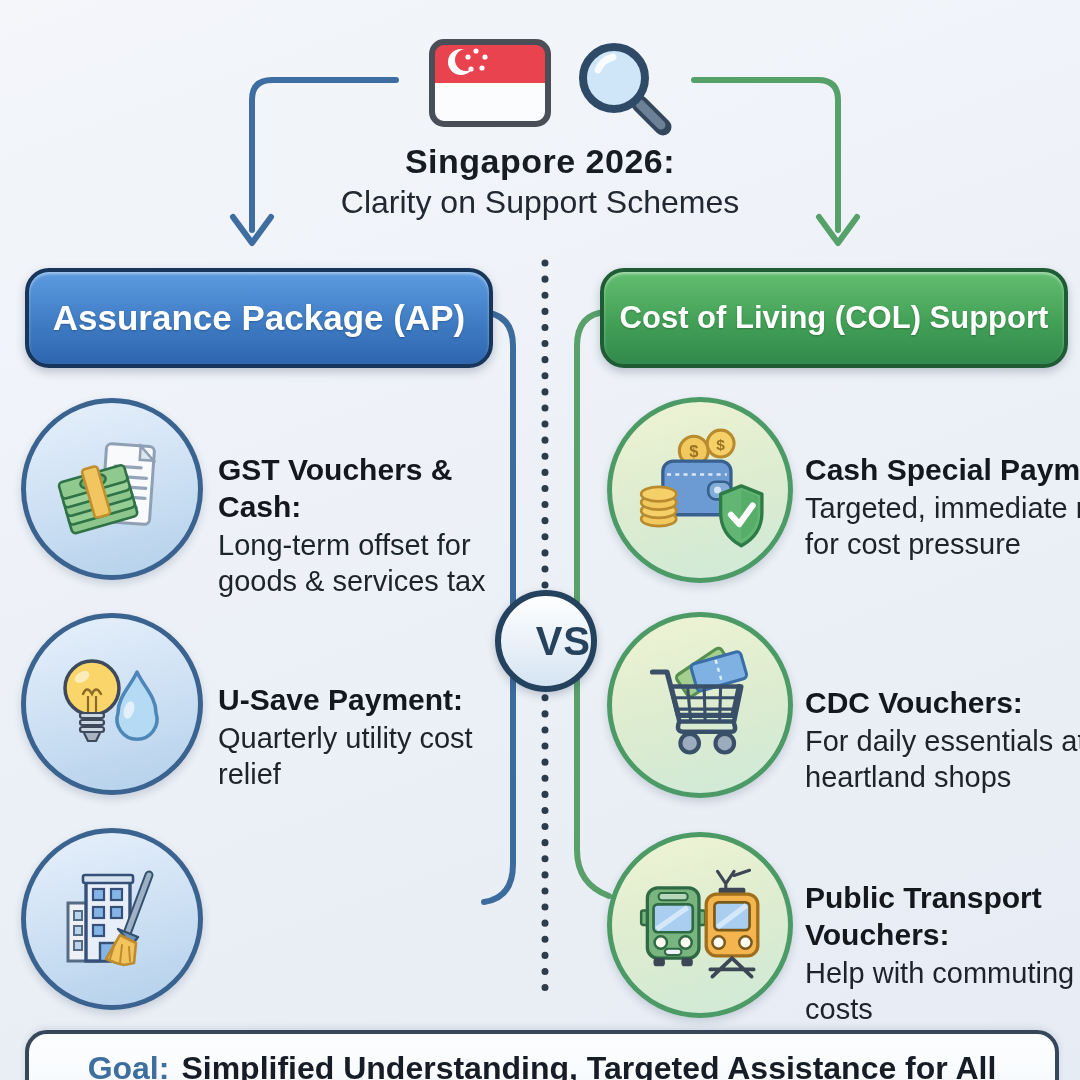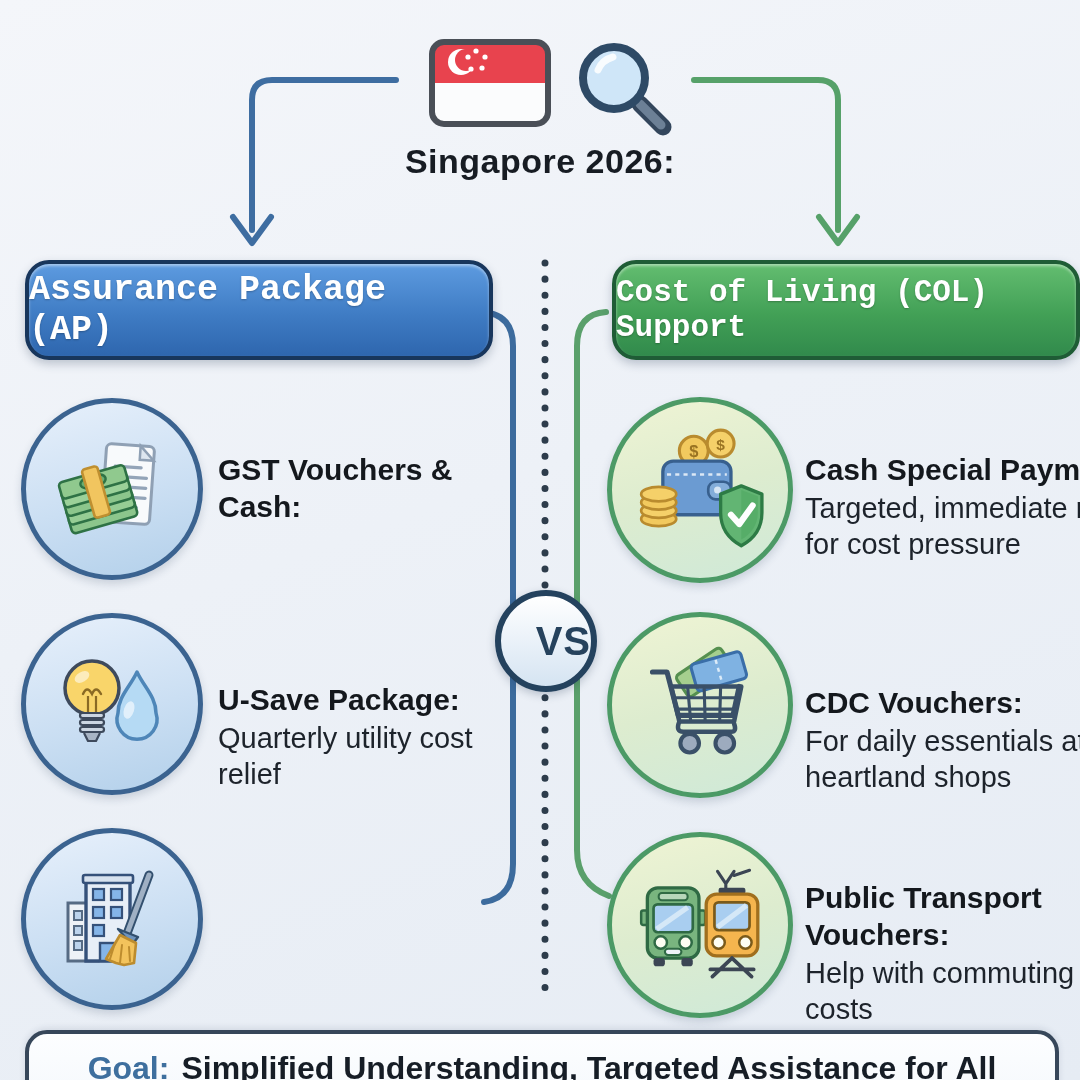--- a/index.html
+++ b/index.html
@@ -10,28 +10,28 @@
   .abs{position:absolute;}
   svg{display:block;}
 
   
   .title1{position:absolute;left:0;right:0;top:142px;text-align:center;
           font-size:34px;font-weight:bold;color:#171c23;letter-spacing:.5px;}
   .title2{position:absolute;left:0;right:0;top:184px;text-align:center;
           font-size:32px;color:#222831;}
 
   
-  .hdr{position:absolute;top:260px;height:92px;border-radius:24px;
+  .hdr{position:absolute;top:268px;height:92px;border-radius:24px;
        display:flex;align-items:center;justify-content:center;
        font-weight:bold;color:#fff;text-shadow:0 1px 2px rgba(0,0,0,.25);
-       box-shadow:0 4px 10px rgba(30,50,80,.25), inset 0 2px 3px rgba(255,255,255,.45);font-family:Liberation Mono, monospace;}
+       box-shadow:0 4px 10px rgba(30,50,80,.25), inset 0 2px 3px rgba(255,255,255,.45);}
   .hdr-blue{left:25px;width:460px;border:4px solid #18365c;font-size:35px;
             background:linear-gradient(180deg,#5d9be0 0%,#3f7cc4 55%,#2e66ae 100%);}
   .hdr-green{left:600px;width:460px;border:4px solid #1f5c36;font-size:31px;
-             background:linear-gradient(180deg,#63bd70 0%,#42a056 55%,#318a4c 100%);margin-left:12px;}
+             background:linear-gradient(180deg,#63bd70 0%,#42a056 55%,#318a4c 100%);}
 
   
   .icircle{position:absolute;border-radius:50%;display:flex;align-items:center;justify-content:center;
            box-shadow:0 4px 8px rgba(40,60,90,.18);}
   .icircle.blue{width:172px;height:172px;border:5px solid #3b6390;
                 background:linear-gradient(165deg,#e7f0fb 0%,#cbdff3 55%,#b3d0ea 100%);}
   .icircle.green{width:176px;height:176px;border:5px solid #4c9a66;
                  background:linear-gradient(165deg,#eff4d4 0%,#ddeccf 50%,#cfe9d8 100%);}
 
   
@@ -95,20 +95,21 @@
   <div class="abs" style="left:568px;top:32px">
     <svg width="110" height="110" viewBox="0 0 110 110">
       <line x1="72" y1="72" x2="95" y2="95" stroke="#33465c" stroke-width="17" stroke-linecap="round"></line>
       <line x1="72" y1="72" x2="93" y2="93" stroke="#6c8096" stroke-width="9" stroke-linecap="round"></line>
       <circle cx="46" cy="46" r="31" fill="#cfe6f8" stroke="#2e4a66" stroke-width="8"></circle>
       <path d="M30 38 Q34 28 45 25" fill="none" stroke="#ffffff" stroke-width="7" stroke-linecap="round" opacity="0.85"></path>
     </svg>
   </div>
 
   <div class="title1">Singapore 2026:</div>
+  <div class="title2">Clarity on Support Schemes</div>
 
   <div class="hdr hdr-blue">
     <span>Assurance Package (AP)</span>
   </div>
   <div class="hdr hdr-green">
     <span>Cost of Living (COL) Support</span>
   </div>
 
   <div class="icircle blue" style="left:21px;top:398px">
     <svg width="124" height="120" viewBox="0 0 120 120">
@@ -123,38 +124,39 @@
         <rect x="12" y="62" width="68" height="17" rx="4" fill="#8cc68c" stroke="#2e7245" stroke-width="2.6"></rect>
         <rect x="12" y="53" width="68" height="17" rx="4" fill="#9bd199" stroke="#2e7245" stroke-width="2.6"></rect>
         <rect x="12" y="44" width="68" height="17" rx="4" fill="#90c98e" stroke="#2e7245" stroke-width="2.6"></rect>
         <ellipse cx="46" cy="52" rx="13" ry="6.5" fill="#69ae71" stroke="#2e7245" stroke-width="2.4"></ellipse>
         <rect x="38" y="38" width="16" height="50" rx="3" fill="#f1c55f" stroke="#bf8f30" stroke-width="2.6"></rect>
       </g>
     </svg>
   </div>
   <div class="item-text" style="left:218px;top:415px;width:315px">
     <div class="item-title">GST Vouchers &amp; Cash:</div>
+    <div class="item-desc">Long-term offset for goods &amp; services tax</div>
   </div>
 
   <div class="icircle blue" style="left:21px;top:613px">
     <svg width="124" height="120" viewBox="0 0 120 120">
       <circle cx="40" cy="44" r="27" fill="#f9d56a" stroke="#3e4a5c" stroke-width="3.5"></circle>
       <ellipse cx="30" cy="33" rx="8" ry="5" fill="#ffffff" opacity="0.55" transform="rotate(-30 30 33)"></ellipse>
       <path d="M31 50 q4 -9 9 0 q4 -9 9 0" fill="none" stroke="#8a6a24" stroke-width="2.4" stroke-linecap="round"></path>
       <path d="M36 52 v16 M44 52 v16" stroke="#8a6a24" stroke-width="2.2"></path>
       <rect x="28" y="69" width="24" height="5" rx="2.5" fill="#ccd6e2" stroke="#3e4a5c" stroke-width="2.2"></rect>
       <rect x="28" y="76" width="24" height="5" rx="2.5" fill="#ccd6e2" stroke="#3e4a5c" stroke-width="2.2"></rect>
       <rect x="28" y="83" width="24" height="5" rx="2.5" fill="#ccd6e2" stroke="#3e4a5c" stroke-width="2.2"></rect>
       <path d="M32 89 L36 97 h8 l4 -8" fill="#a8b4c4" stroke="#3e4a5c" stroke-width="2.2" stroke-linejoin="round"></path>
       <path d="M85 28 C92 43 104 53 104 69 A20 20 0 1 1 66 69 C66 53 78 43 85 28 Z" fill="#b5daf4" stroke="#4e86b8" stroke-width="3.5" stroke-linejoin="round"></path>
       <ellipse cx="77" cy="66" rx="5" ry="9" fill="#ffffff" opacity="0.6" transform="rotate(18 77 66)"></ellipse>
     </svg>
   </div>
   <div class="item-text" style="left:218px;top:645px;width:315px">
-    <div class="item-title">U-Save Package:</div>
+    <div class="item-title">U-Save Payment:</div>
     <div class="item-desc">Quarterly utility cost relief</div>
   </div>
 
   <div class="icircle blue" style="left:21px;top:828px">
     <svg width="124" height="120" viewBox="0 0 120 120">
       <rect x="16" y="44" width="30" height="58" fill="#eef2f7" stroke="#566b84" stroke-width="3"></rect>
       <rect x="22" y="52" width="8" height="9" fill="#bcd3ec" stroke="#566b84" stroke-width="2"></rect>
       <rect x="22" y="67" width="8" height="9" fill="#bcd3ec" stroke="#566b84" stroke-width="2"></rect>
       <rect x="22" y="82" width="8" height="9" fill="#bcd3ec" stroke="#566b84" stroke-width="2"></rect>
       <rect x="34" y="22" width="44" height="80" fill="#e7eef7" stroke="#35517a" stroke-width="3.4"></rect>

